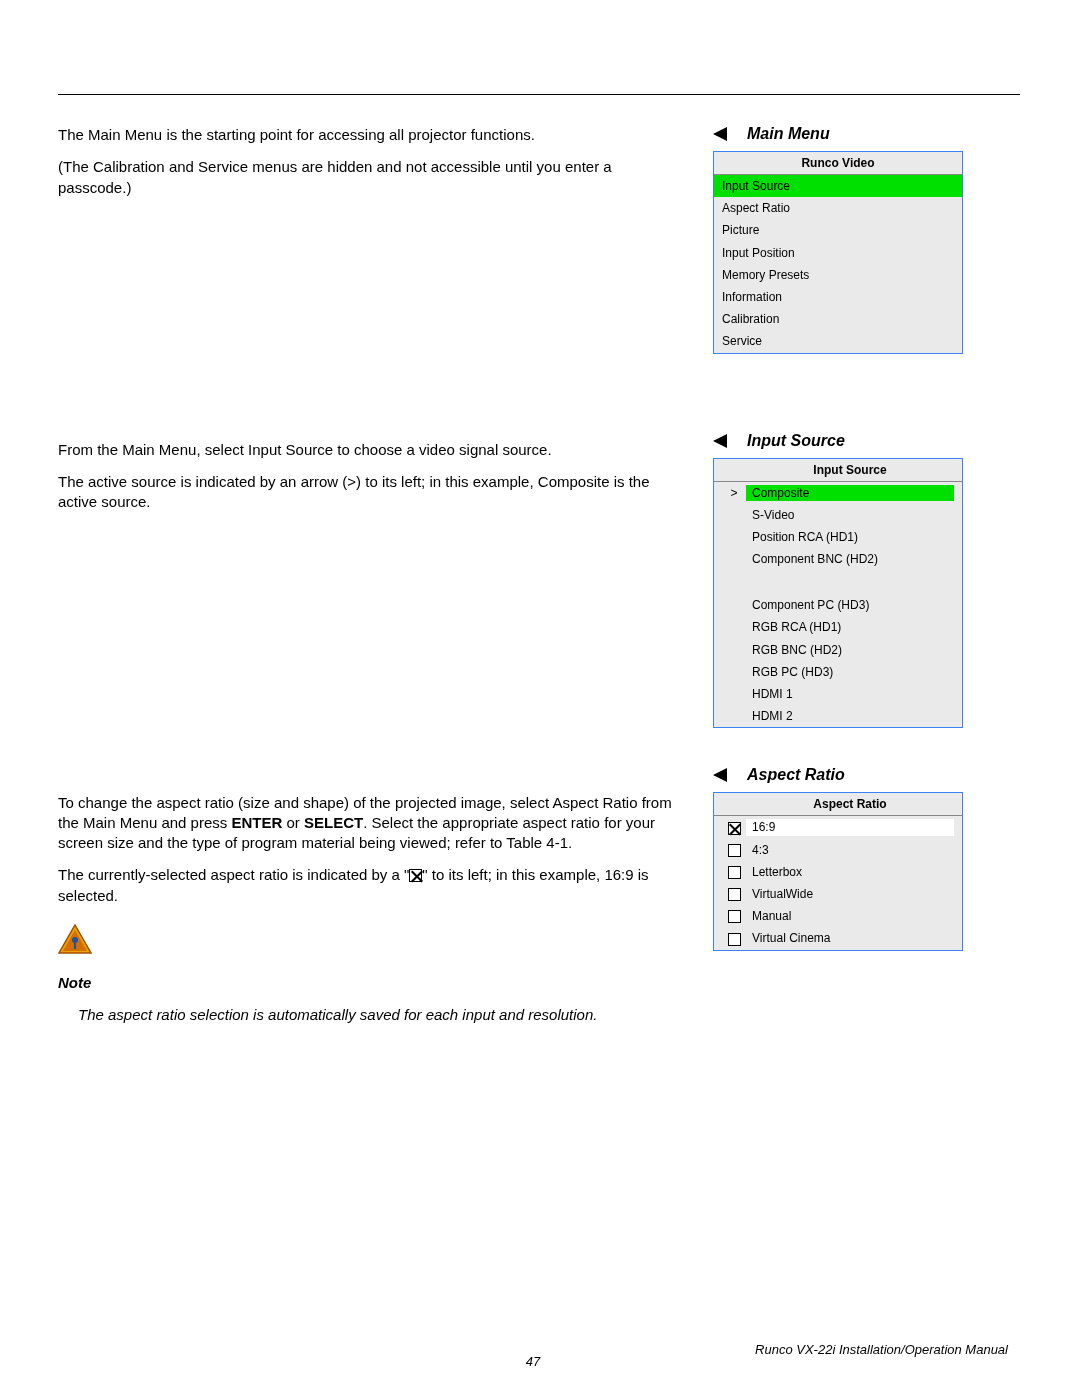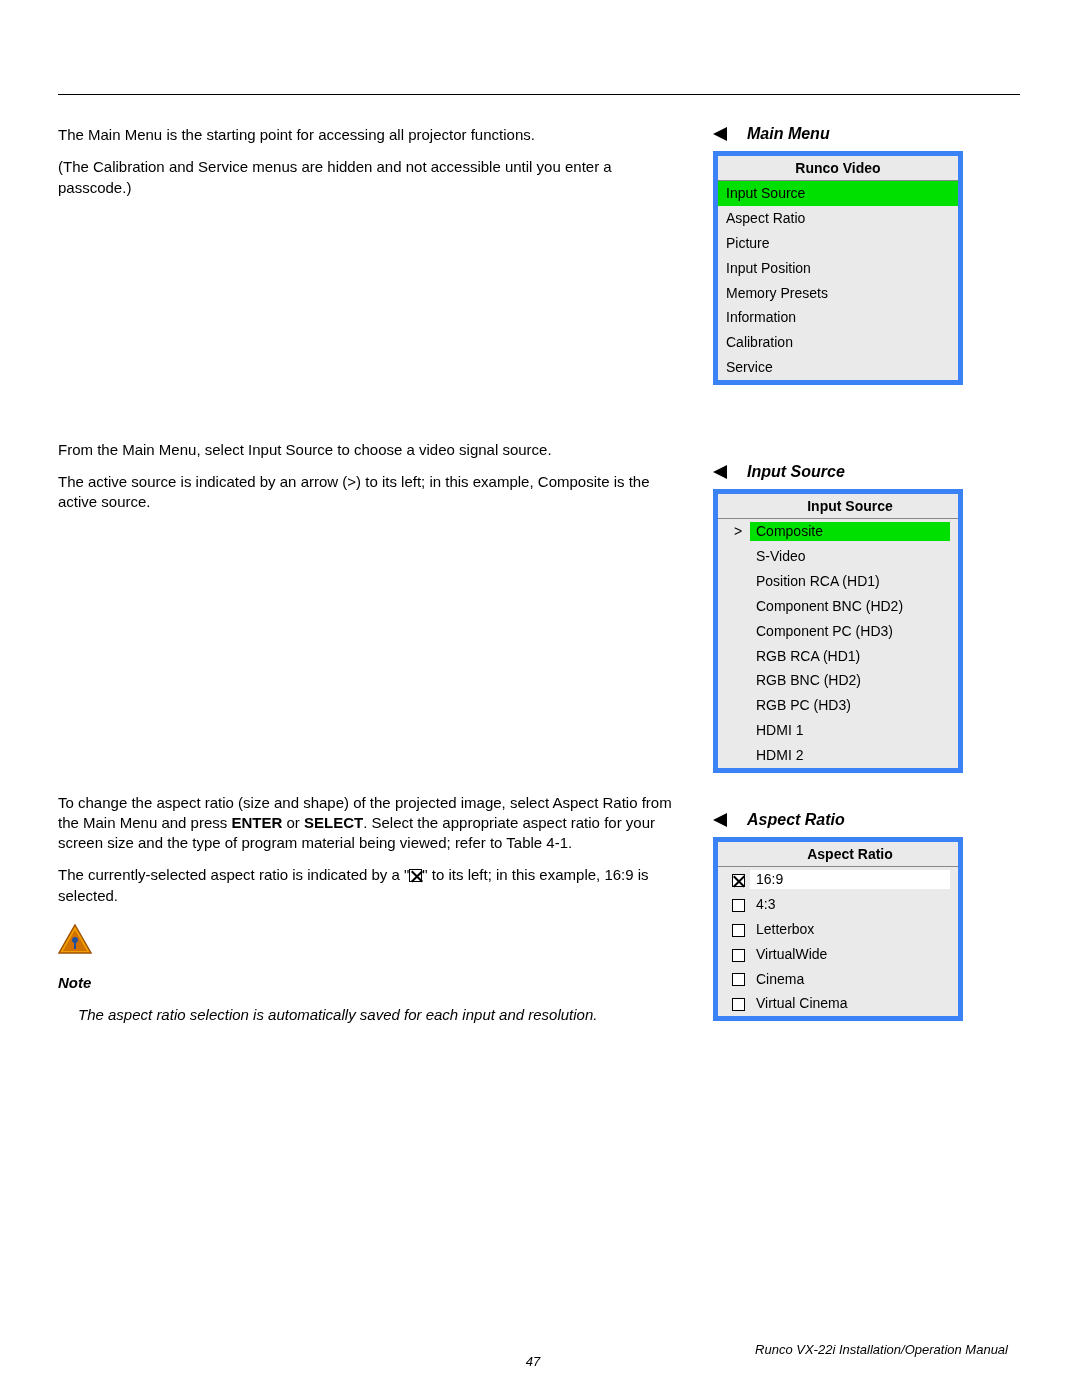--- a/index.html
+++ b/index.html
@@ -45,24 +45,24 @@
     margin-bottom: 8px;
   }
   .arrow-left {
     display: inline-block;
     width: 0; height: 0;
     border-top: 7px solid transparent;
     border-bottom: 7px solid transparent;
     border-right: 14px solid #000;
   }
   .menu-box {
-    border: 5px solid #3b82f6;
+    border: 1px solid #3b82f6;
     background: #eaeaea;
     margin-bottom: 30px;
-    font-size: 14px;
+    font-size: 12px;
   }
   .menu-title {
     text-align: center;
     font-weight: bold;
     padding: 4px 0;
     border-bottom: 1px solid #888;
   }
   .menu-row {
     padding: 3px 8px;
     line-height: 1.35;
@@ -236,21 +236,21 @@
             <div class="menu-row indented">
               <div class="row-indicator"></div>
               <div style="flex: 1 1 0%; padding: 0px 6px;">Position RCA (HD1)</div>
             </div>
             <div class="menu-row indented">
               <div class="row-indicator"></div>
               <div style="flex: 1 1 0%; padding: 0px 6px;">Component BNC (HD2)</div>
             </div>
             <div class="menu-row indented">
               <div class="row-indicator"></div>
-              <div style="flex: 1 1 0%; padding: 0px 6px;">Component PC (HD3)</div>
+              <div style="flex: 1 1 0%; padding: 0px 6px; margin-top: 24px;">Component PC (HD3)</div>
             </div>
             <div class="menu-row indented">
               <div class="row-indicator"></div>
               <div style="flex: 1 1 0%; padding: 0px 6px;">RGB RCA (HD1)</div>
             </div>
             <div class="menu-row indented">
               <div class="row-indicator"></div>
               <div style="flex: 1 1 0%; padding: 0px 6px;">RGB BNC (HD2)</div>
             </div>
             <div class="menu-row indented">
@@ -288,21 +288,21 @@
             <div class="menu-row indented">
               <div class="row-indicator"><span class="checkbox"></span></div>
               <div style="flex: 1 1 0%; padding: 0px 6px;">Letterbox</div>
             </div>
             <div class="menu-row indented">
               <div class="row-indicator"><span class="checkbox"></span></div>
               <div style="flex: 1 1 0%; padding: 0px 6px;">VirtualWide</div>
             </div>
             <div class="menu-row indented">
               <div class="row-indicator"><span class="checkbox"></span></div>
-              <div style="flex: 1 1 0%; padding: 0px 6px;">Cinema</div>
+              <div style="flex: 1 1 0%; padding: 0px 6px;">Manual</div>
             </div>
             <div class="menu-row indented">
               <div class="row-indicator"><span class="checkbox"></span></div>
               <div style="flex: 1 1 0%; padding: 0px 6px;">Virtual Cinema</div>
             </div>
           </div>
       </div>
 
     </div>
   </div>

